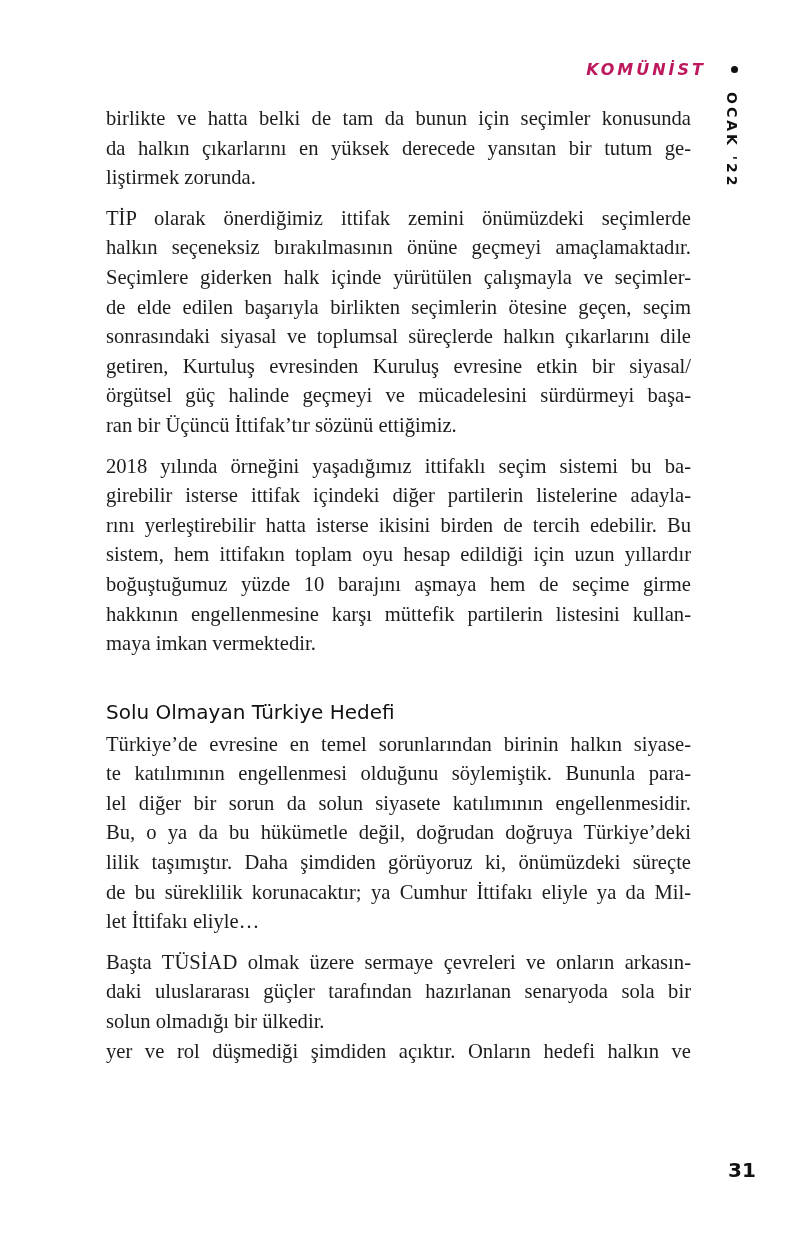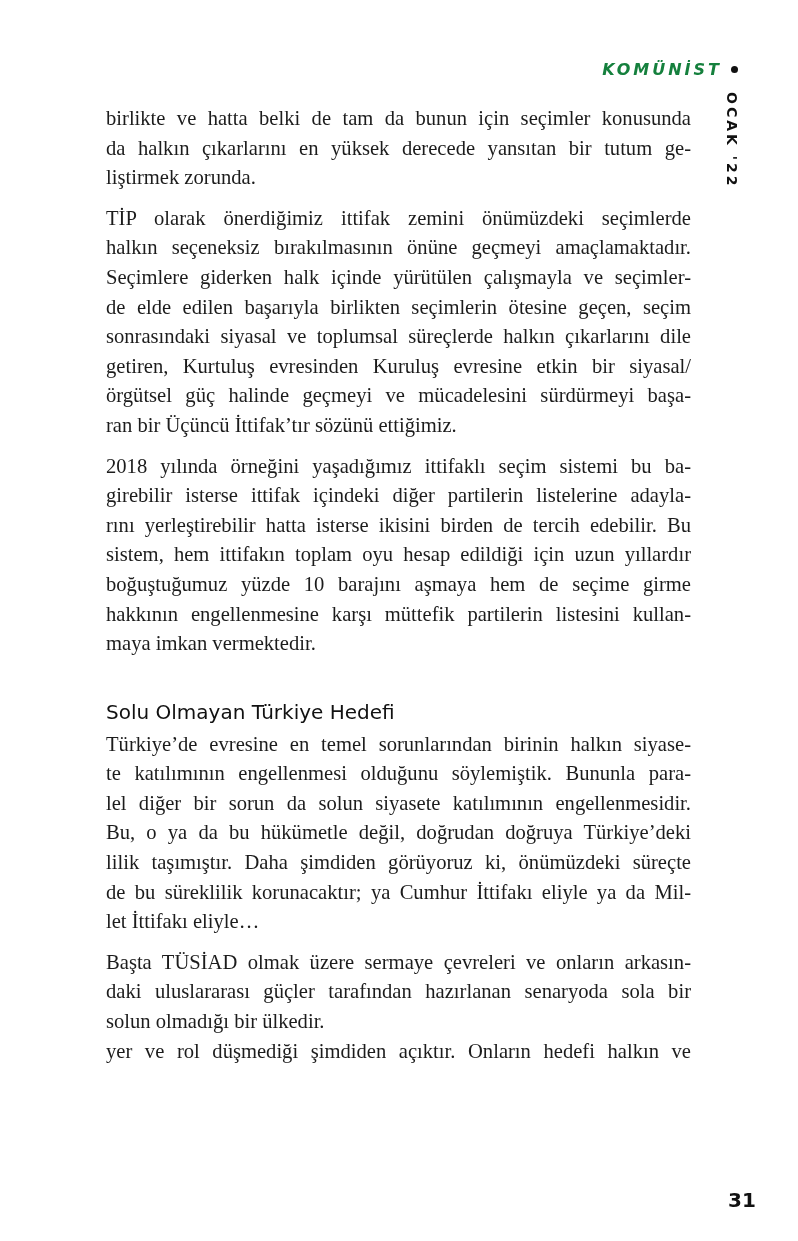--- a/index.html
+++ b/index.html
@@ -1,20 +1,20 @@
 <!DOCTYPE html>
 <html><head>
 <meta charset="utf-8">
 <style>
   html, body { margin:0; padding:0; background:#ffffff; }
   body { width:798px; height:1241px; position:relative; overflow:hidden; color:#1a1a1a; }
   .header-title {
-    position:absolute; top:60px; right:76px;
+    position:absolute; top:60px; right:92px;
     font-family:"DejaVu Sans", sans-serif; font-weight:bold; font-style:italic;
-    font-size:16px; letter-spacing:3px; color:#15803d;
+    font-size:16px; letter-spacing:3px; color:#be185d;
   }
   .header-dot {
     position:absolute; top:66px; left:731px; width:7px; height:7px; border-radius:50%; background:#111;
   }
   .vertical-date {
     position:absolute; left:724px; top:92px;
     writing-mode:vertical-rl; 
     font-family:"DejaVu Sans", sans-serif; font-weight:bold; font-size:14px; letter-spacing:3px; color:#111;
   }
   .content {
@@ -24,21 +24,21 @@
   }
   .para { margin:0 0 11px 0; text-align:justify; text-align-last:left; }
   .line { display:block; text-align:justify; text-align-last:justify; white-space:nowrap; }
   .line.last { text-align-last:left; }
   .heading {
     font-family:"DejaVu Sans", sans-serif; font-size:20px; font-weight:normal;
     margin:37px 0 2px 0; color:#111; line-height:32px;
   }
   .page-number {
     position:absolute; left:728px; top:1158px;
-    font-family:"DejaVu Sans", sans-serif; font-weight:bold; font-size:20px; color:#111;margin-top:30px;
+    font-family:"DejaVu Sans", sans-serif; font-weight:bold; font-size:20px; color:#111;
   }
 </style>
 </head>
 <body>
 
 <div>
   <div class="header-title">KOMÜNİST</div>
   <div class="header-dot"></div>
   <div class="vertical-date">OCAK '22</div>
 </div>

